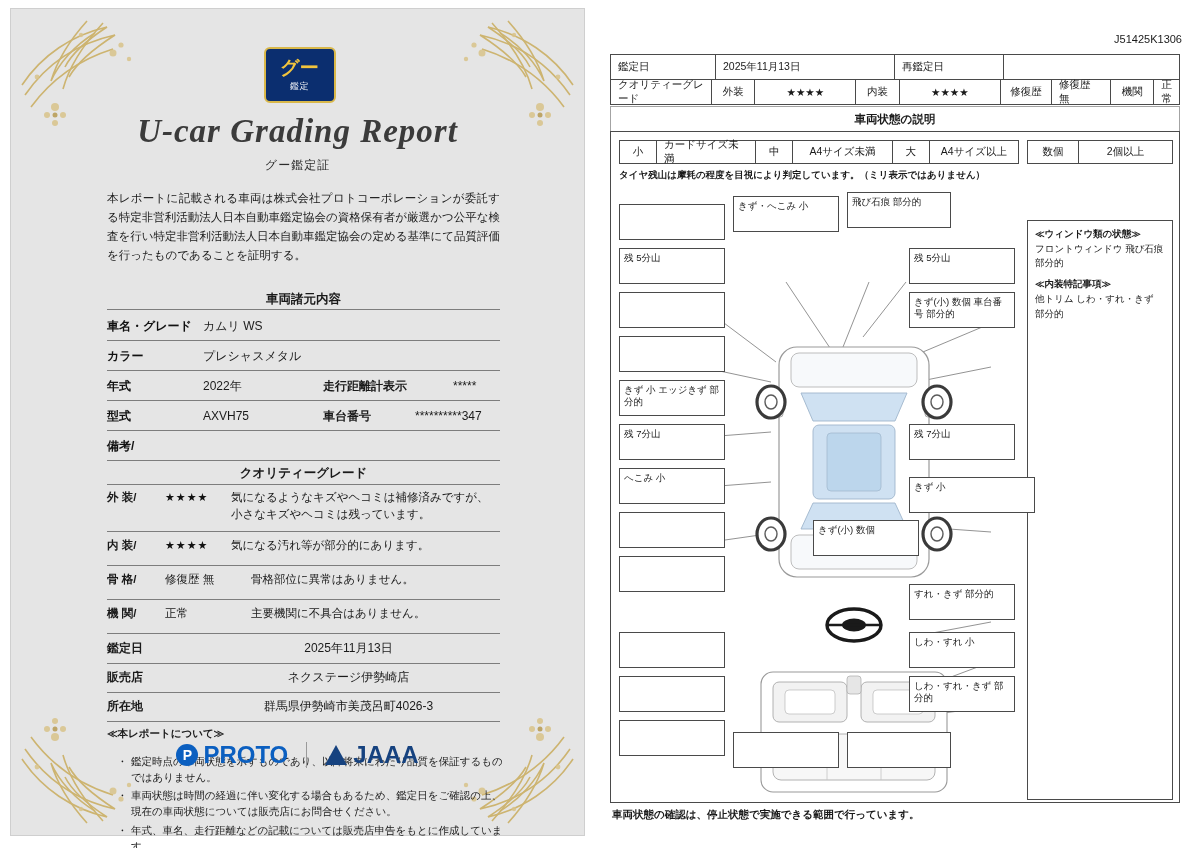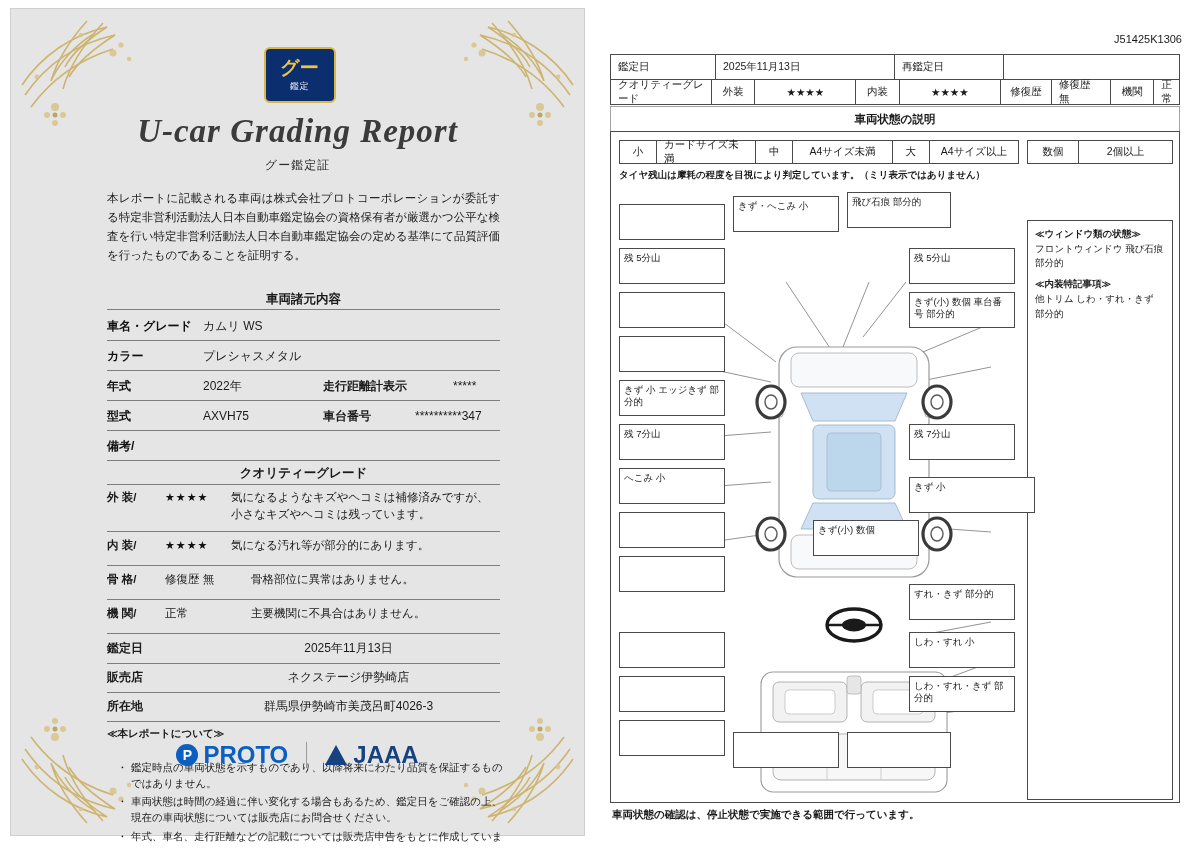--- a/index.html
+++ b/index.html
@@ -132,21 +132,21 @@
   }
   .tbl-row .k { width: 90px; font-weight: bold; }
   .tbl-row .v { flex: 1; text-align: center; }
 
   .notes {
     position: absolute;
     left: 72px; right: 52px; top: 622px;
     font-size: 10.5px;
     line-height: 1.5;
   }
-  .notes .nh { font-weight: bold; margin-bottom: 18px; }
+  .notes .nh { font-weight: bold; margin-bottom: 12px; }
   .notes ul { margin: 0; padding-left: 14px; list-style: none; }
   .notes li { margin-bottom: 3px; position: relative; padding-left: 10px; }
   .notes li:before {
     content: "・"; position: absolute; left: -4px; top: 0;
   }
 
   .logos {
     position: absolute;
     left: 0; right: 0; bottom: 46px;
     display: flex; align-items: center; justify-content: center;

